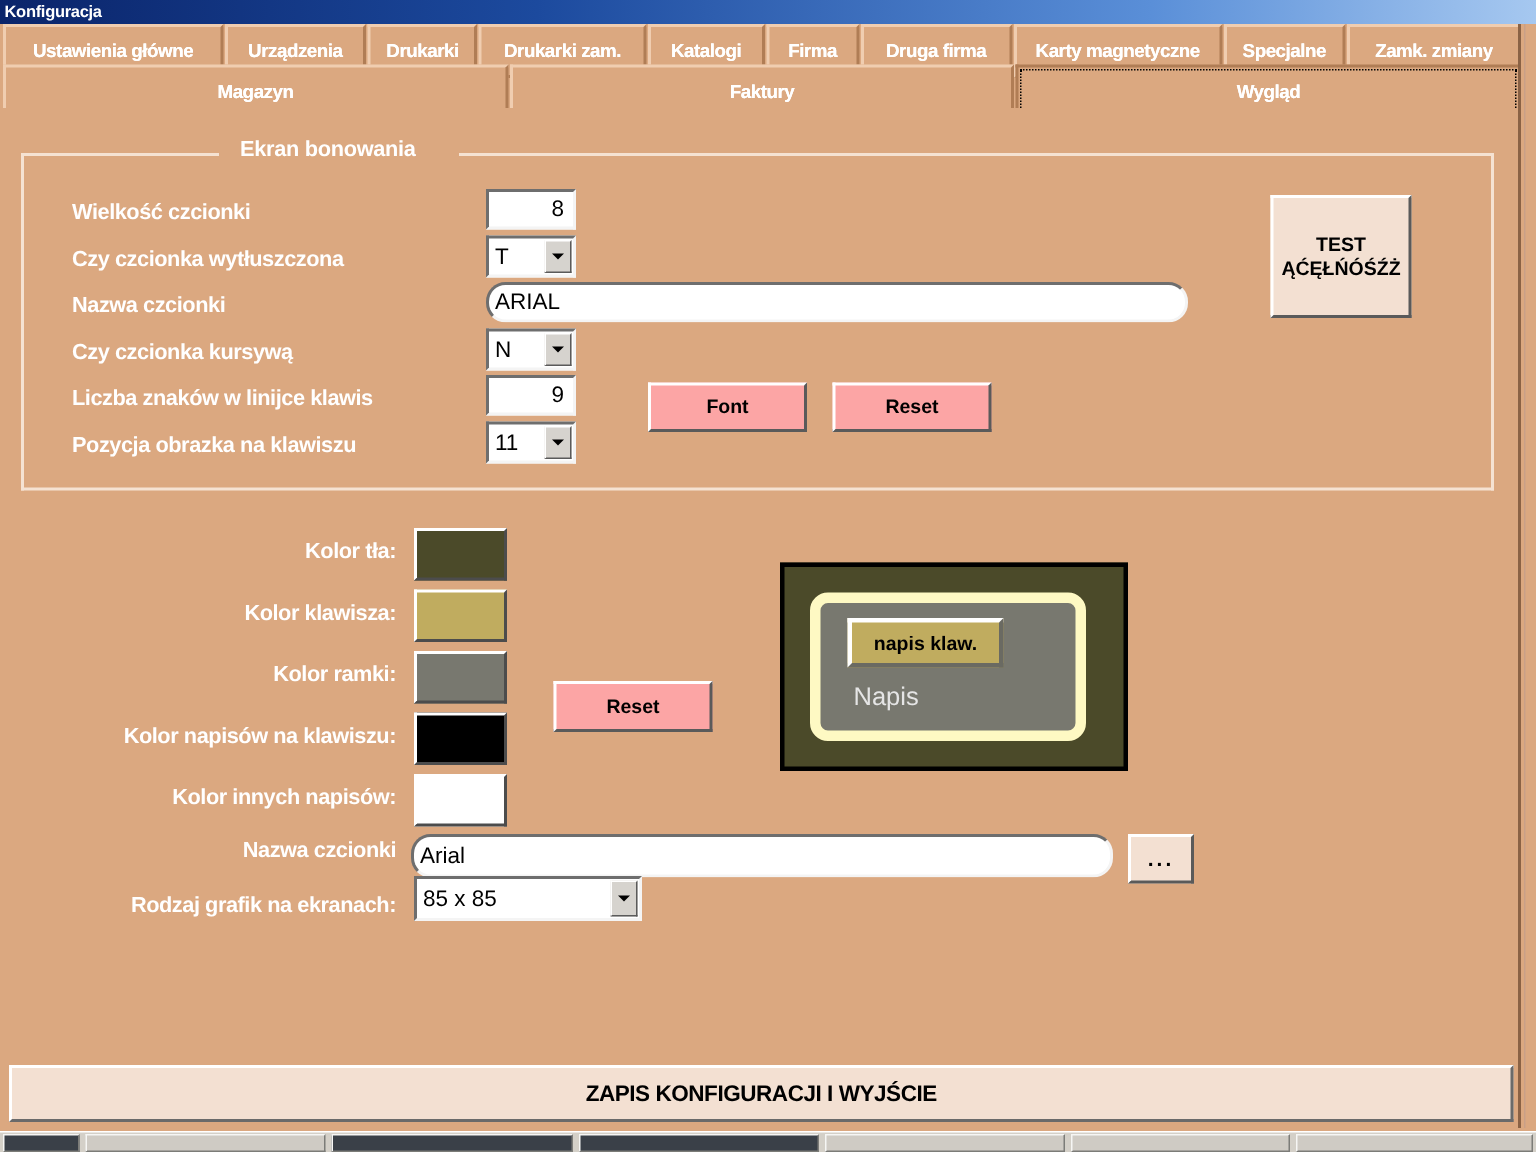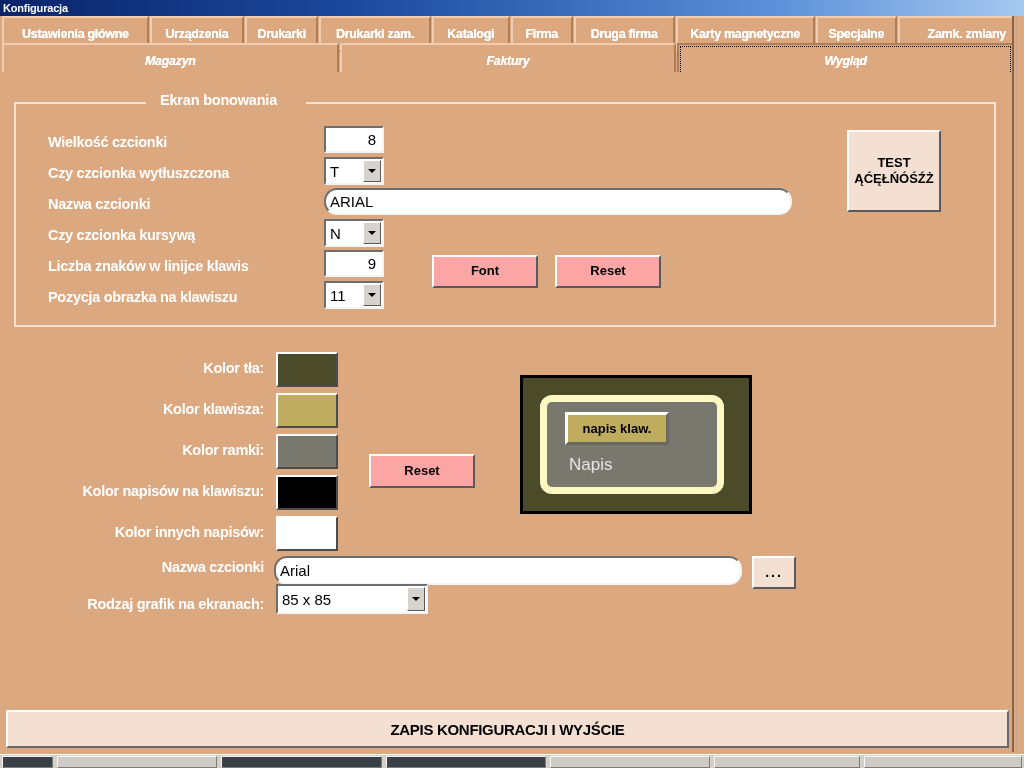--- a/index.html
+++ b/index.html
@@ -33,21 +33,21 @@
   .tabstrip {
     position: absolute; left: 0; top: 16px;
     width: 1015px;
   }
   .tabrow {
     display: flex;
     width: 1013px;
     margin-left: 2px;
   }
   .tabrow.row1 { height: 26px; }
-  .tabrow.row2 { height: 26px; margin-top: 1px; font-style: italic; }
+  .tabrow.row2 { height: 26px; margin-top: 1px; }
   .tab {
     background: #dba880;
     border-top: 2px solid #f0cdb0;
     border-left: 2px solid #f0cdb0;
     border-right: 2px solid #b07d55;
     border-bottom: 2px solid #b07d55;
     color: #ffffff;
     font-size: 12.5px;
     font-weight: bold;
     display: flex;
@@ -305,21 +305,21 @@
         </div>
         <div class="tab" style="width: 102px;">
           <span>Druga firma</span>
         </div>
         <div class="tab" style="width: 140px;">
           <span>Karty magnetyczne</span>
         </div>
         <div class="tab" style="width: 82px;">
           <span>Specjalne</span>
         </div>
-        <div class="tab" style="width: 117px; justify-content: flex-end;">
+        <div class="tab" style="width: 117px;">
           <span>Zamk. zmiany</span>
         </div>
       </div>
     <div class="tabrow row2" id="tabrow2">
         <div class="tab">
           <span>Magazyn</span>
         </div>
         <div class="tab">
           <span>Faktury</span>
         </div>

